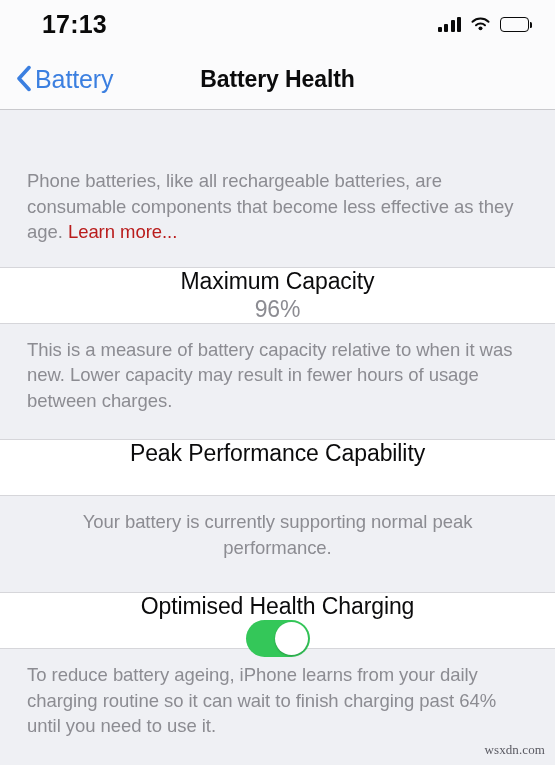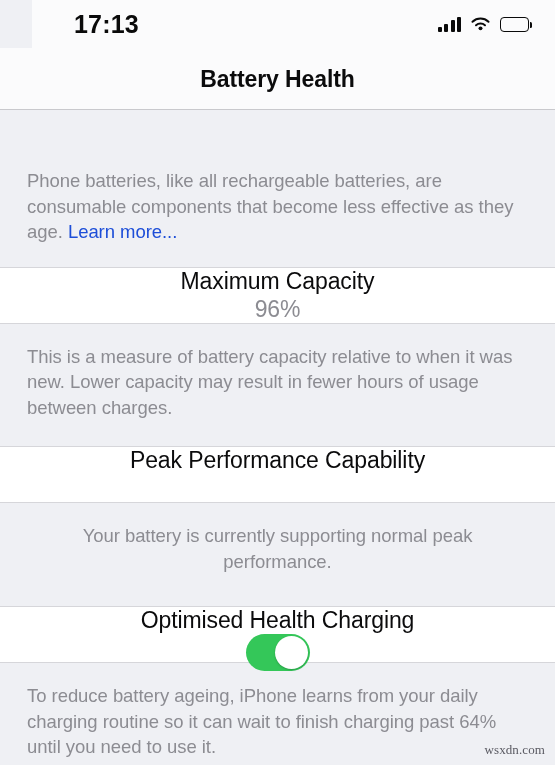--- a/index.html
+++ b/index.html
@@ -18,21 +18,20 @@
 
   
   .statusbar {
     height: 48px;
     background: #fbfbfc;
     display: flex;
     align-items: center;
     justify-content: space-between;
     padding: 0 26px 0 42px;
     box-sizing: border-box;
-    margin-left: 32px;
   }
   .status-time {
     font-size: 25px;
     font-weight: 600;
     color: #0a0a0a;
     letter-spacing: 0.2px;
   }
   .status-right {
     display: flex;
     align-items: center;
@@ -133,21 +132,21 @@
     color: #8c8c92;
     font-size: 18.5px;
     line-height: 25.5px;
     letter-spacing: -0.05px;
   }
   .intro-footer {
     padding-top: 58px;
     padding-bottom: 22px;
   }
   .link {
-    color: #1d4ed8;
+    color: #b91c1c;
     cursor: pointer;
     text-align: right;
   }
 
   .cell {
     background: #ffffff;
     height: 57px;
     display: flex;
     align-items: center;
     justify-content: space-between;
@@ -162,21 +161,21 @@
     color: #0b0b0c;
     letter-spacing: -0.1px;
   }
   .cell-value {
     font-size: 23px;
     color: #8c8c92;
     letter-spacing: -0.1px;
   }
 
   .footer-block {
-    padding-top: 20px;
+    padding-top: 13px;
     padding-bottom: 26px;
   }
   .footer-block.tall { padding-bottom: 32px; text-align: center; }
 
   
   .toggle {
     width: 64px;
     height: 37px;
     border-radius: 19px;
     background: #34c759;
@@ -225,20 +224,28 @@
         <path d="M2.6 5.6a12.2 12.2 0 0 1 16.8 0" stroke="#0a0a0a" stroke-width="2.1" fill="none" stroke-linecap="round"></path>
       </svg>
     </span>
     <span class="battery-icon">
       <span class="battery-fill"></span>
     </span>
   </div>
 </div>
 
 <div class="navbar">
+  <div class="nav-back">
+    <span>
+      <svg class="chevron-left" viewBox="0 0 16 26" xmlns="http://www.w3.org/2000/svg">
+        <polyline points="13,2 3,13 13,24" fill="none" stroke="#3b7fe0" stroke-width="3.6" stroke-linecap="round" stroke-linejoin="round"></polyline>
+      </svg>
+    </span>
+    <span class="nav-back-label">Battery</span>
+  </div>
   <div class="nav-title">Battery Health</div>
 </div>
 
 <div class="content">
 
   <div class="group-footer intro-footer">
     <span>Phone batteries, like all rechargeable batteries, are consumable components that become less effective as they age. </span><span class="link">Learn more...</span>
   </div>
 
   <div class="cell">

